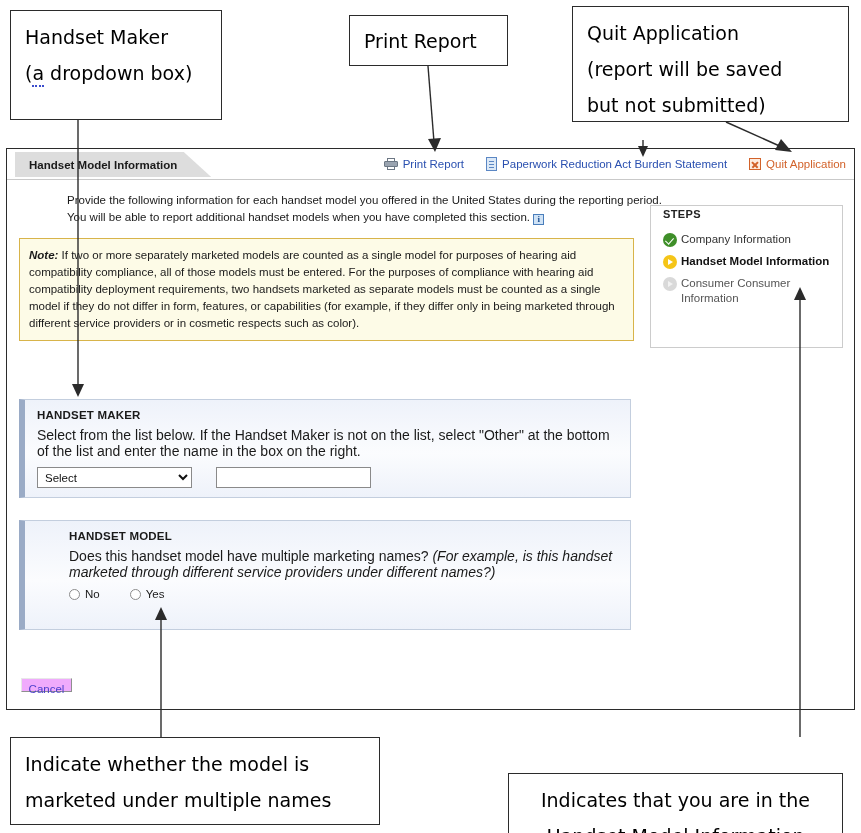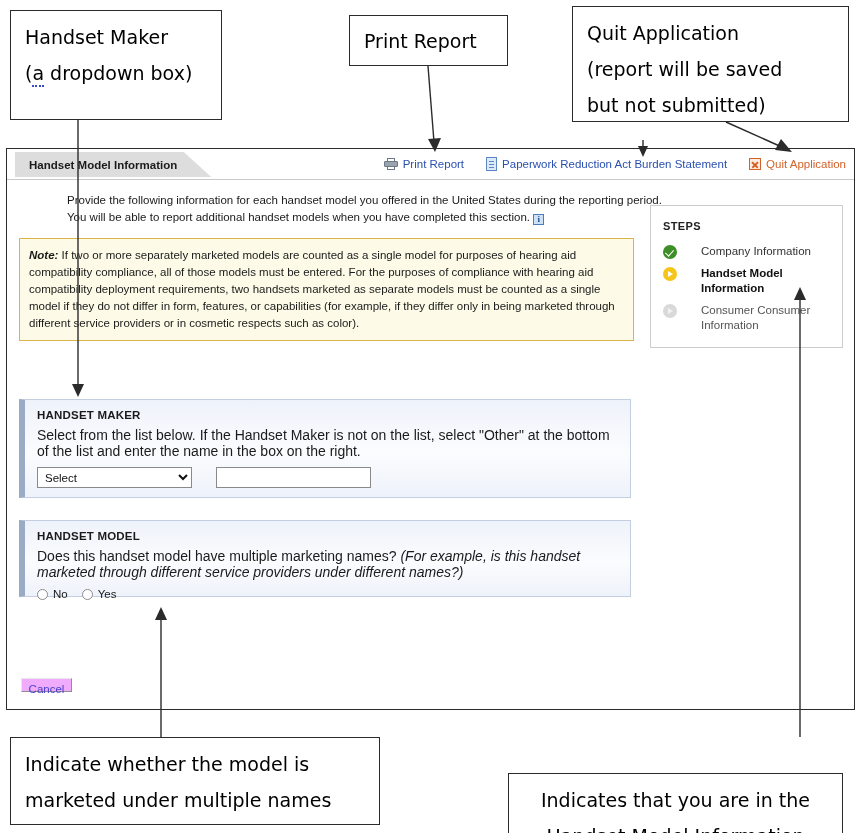--- a/index.html
+++ b/index.html
@@ -201,34 +201,34 @@
   
   #steps-panel {
     position: absolute;
     right: 11px;
     top: 56px;
     width: 193px;
     height: 143px;
     border: 1px solid #cccccc;
     background: #ffffff;
     box-sizing: border-box;
-    padding: 14px 12px;
+    padding: 2px 12px;
     z-index: 12;
   }
   .steps-title {
     font-size: 11px;
     font-weight: bold;
     letter-spacing: 0.4px;
     color: #222;
     margin-bottom: 12px;
   }
   .step-row {
     display: flex;
     align-items: flex-start;
-    gap: 24px;
+    gap: 4px;
     margin-bottom: 7px;
     font-size: 11.5px;
     color: #333333;
     line-height: 15px;
     cursor: pointer;
   }
   .step-row.current { font-weight: bold; color: #111; }
   .step-row.pending { color: #555; }
   .step-ic { width: 14px; height: 14px; border-radius: 50%; flex: none; margin-top: 1px; position: relative; }
   .step-ic.done    { background: #3f8f29; }
@@ -254,21 +254,21 @@
   .form-panel {
     position: absolute;
     left: 12px;
     width: 612px;
     box-sizing: border-box;
     border: 1px solid #c3cede;
     border-left: 6px solid #9aabc6;
     background: linear-gradient(#eef2fa, #fbfcfe 55%, #eef2fa);
   }
   #panel-maker { top: 250px; height: 99px; }
-  #panel-model { top: 371px; height: 77px; }
+  #panel-model { top: 371px; height: 110px; padding-left: 32px; }
   .panel-inner { padding: 9px 12px; }
   .panel-title {
     font-size: 11.5px;
     font-weight: bold;
     color: #1a1a1a;
     letter-spacing: 0.2px;
     margin-bottom: 6px;
   }
   .panel-desc {
     font-size: 14px;
@@ -292,21 +292,21 @@
   input.maker-other {
     width: 155px; height: 21px;
     border: 1px solid #8a8a8a;
     background: #ffffff;
     box-sizing: border-box;
     font-family: "Liberation Sans", sans-serif;
     font-size: 11.5px;
     padding-left: 3px;
   }
 
-  .radio-row { display: flex; align-items: center; gap: 14px; font-size: 11.5px; color: #1a1a1a; }
+  .radio-row { display: flex; align-items: center; gap: 30px; font-size: 11.5px; color: #1a1a1a; }
   .radio-opt { display: flex; align-items: center; gap: 5px; cursor: pointer; }
   .radio-dot {
     width: 11px; height: 11px; border-radius: 50%;
     border: 1px solid #8c8c8c; background: #ffffff;
     box-sizing: border-box; flex: none;
   }
 
   
   #cancel-button {
     position: absolute;

